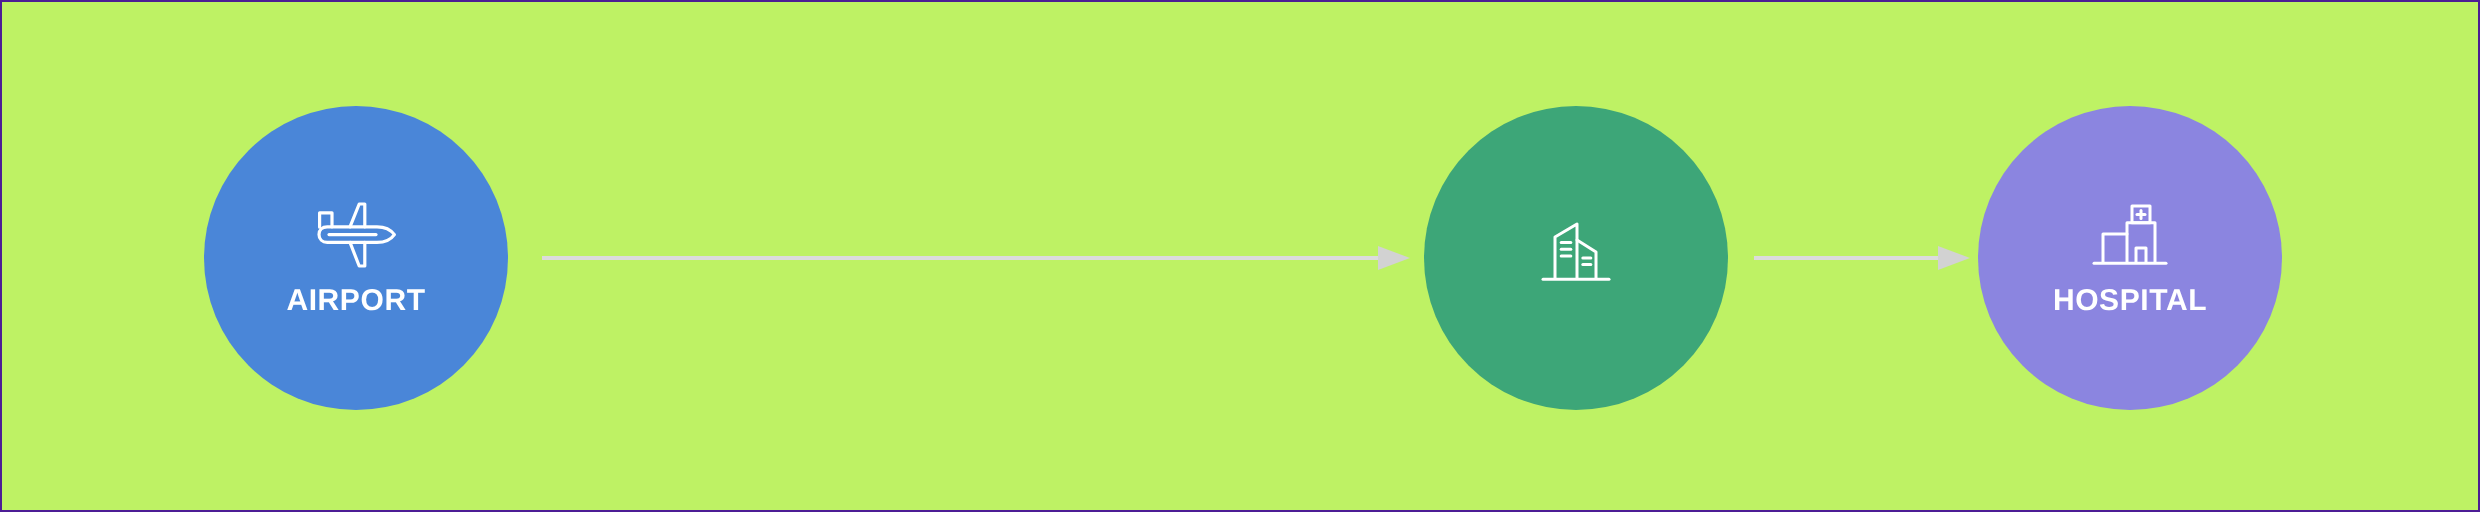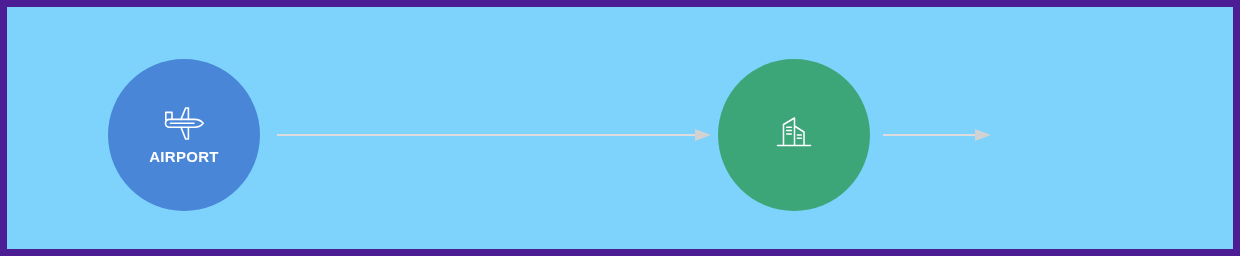--- a/index.html
+++ b/index.html
@@ -8,22 +8,22 @@
     padding: 0;
     background: #ffffff;
   }
   body {
     font-family: "Liberation Sans", sans-serif;
   }
   #canvas {
     position: relative;
     width: 1240px;
     height: 256px;
-    background: #7dd3fc;
-    border: 7px solid #4c1d95;
+    background: #bef264;
+    border: 1px solid #4c1d95;
     box-sizing: border-box;
     overflow: hidden;
   }
   .node {
     position: absolute;
     width: 152px;
     height: 152px;
     border-radius: 50%;
     display: flex;
     flex-direction: column;
@@ -116,14 +116,33 @@
     </span>
   </div>
 
   <span class="connector" id="connector-2">
     <svg viewBox="0 0 108 14" preserveAspectRatio="none">
       <line x1="0" y1="7" x2="94" y2="7" stroke="#dcdcdc" stroke-width="2"></line>
       <polygon points="108,7 92,1 92,13" fill="#d2d2d2"></polygon>
     </svg>
   </span>
 
+  <div class="node" id="node-hospital">
+    <span class="node-icon">
+      <svg viewBox="0 0 46 36" fill="none" stroke="#ffffff" stroke-width="1.5" stroke-linecap="round" stroke-linejoin="round">
+
+        <rect x="24.0" y="3.0" width="9.0" height="8.4"></rect>
+        <path d="M28.5 5.2 L28.5 9.2"></path>
+        <path d="M26.5 7.2 L30.5 7.2"></path>
+
+        <path d="M21.5 31.0 L21.5 11.4 L35.5 11.4 L35.5 31.0"></path>
+
+        <path d="M21.5 17.0 L9.5 17.0 L9.5 31.0"></path>
+
+        <path d="M26.0 31.0 L26.0 24.0 L31.0 24.0 L31.0 31.0"></path>
+
+        <path d="M5.0 31.6 L41.0 31.6"></path>
+      </svg>
+    </span>
+    <span class="node-label">HOSPITAL</span>
+  </div>
 
 </div>
 
 </body></html>

